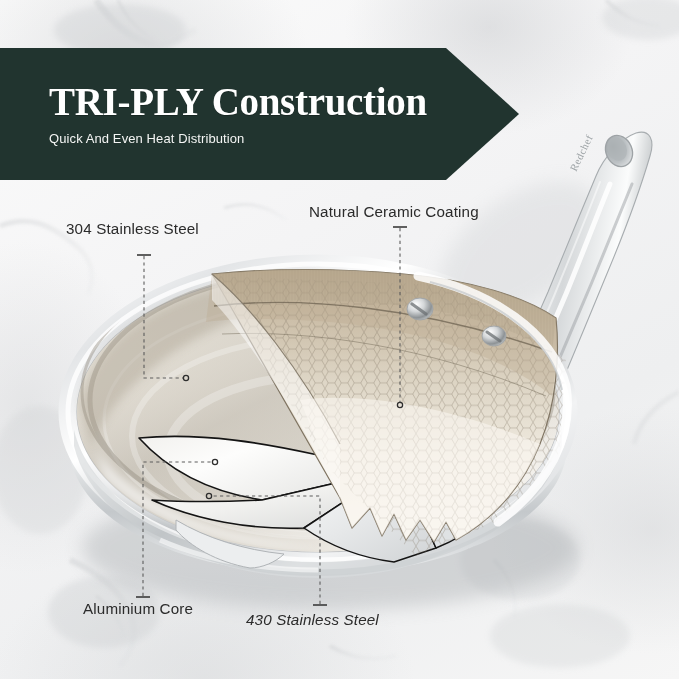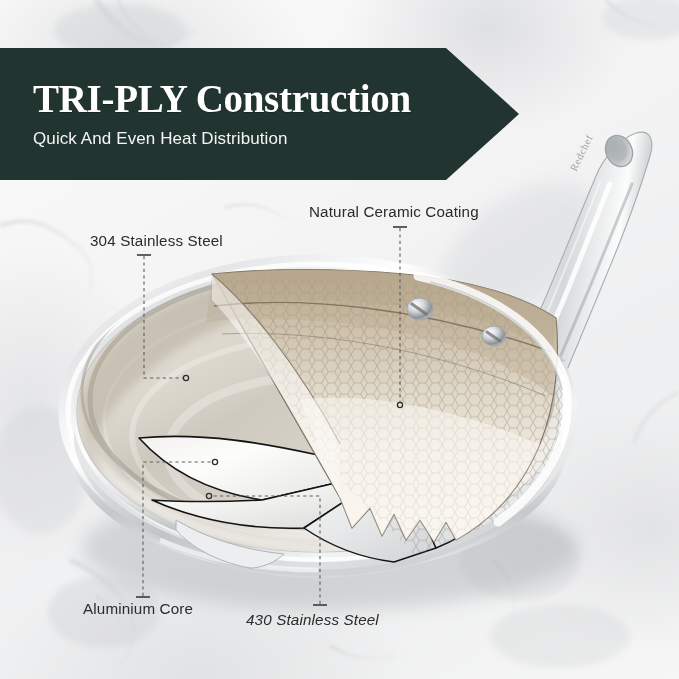--- a/index.html
+++ b/index.html
@@ -25,50 +25,50 @@
   }
   #veinsvg { position:absolute; inset:0; width:679px; height:679px; pointer-events:none; }
 
   
   #banner {
     position:absolute; left:0; top:48px;
     width:519px; height:132px;
     background:var(--green,#21342f);
     clip-path: polygon(0 0, 446px 0, 519px 50%, 446px 100%, 0 100%);
     display:flex; flex-direction:column; justify-content:center;
-    padding-left:33px;
+    padding-left:49px;
   }
   #banner-title {
     color:#ffffff;
     font-family:"Liberation Serif", serif;
     font-weight:bold;
     font-size:39px;
     letter-spacing:-0.3px;
     line-height:1.05;
     text-shadow:0 1px 0 rgba(0,0,0,.25);
     white-space:nowrap;
   }
   #banner-subtitle {
     color:#f4f5f4;
-    font-size:17px;
+    font-size:13px;
     font-weight:400;
     margin-top:9px;
     letter-spacing:.1px;
     white-space:nowrap;
   }
 
   
   .callout {
     position:absolute;
     color:#2b2b2b;
     font-size:15.2px;
     letter-spacing:.15px;
     white-space:nowrap;
   }
-  #label-304  { left:66px;  top:232px;margin-left:24px; }
+  #label-304  { left:66px;  top:220px; }
   #label-nat  { left:309px; top:203px; }
   #label-alu  { left:83px;  top:600px; }
   #label-430  { left:246px; top:611px;font-style:italic; }
 
   
   #leaders { position:absolute; inset:0; width:679px; height:679px; pointer-events:none; }
 
   
   #pan { position:absolute; inset:0; width:679px; height:679px; }
 </style>

